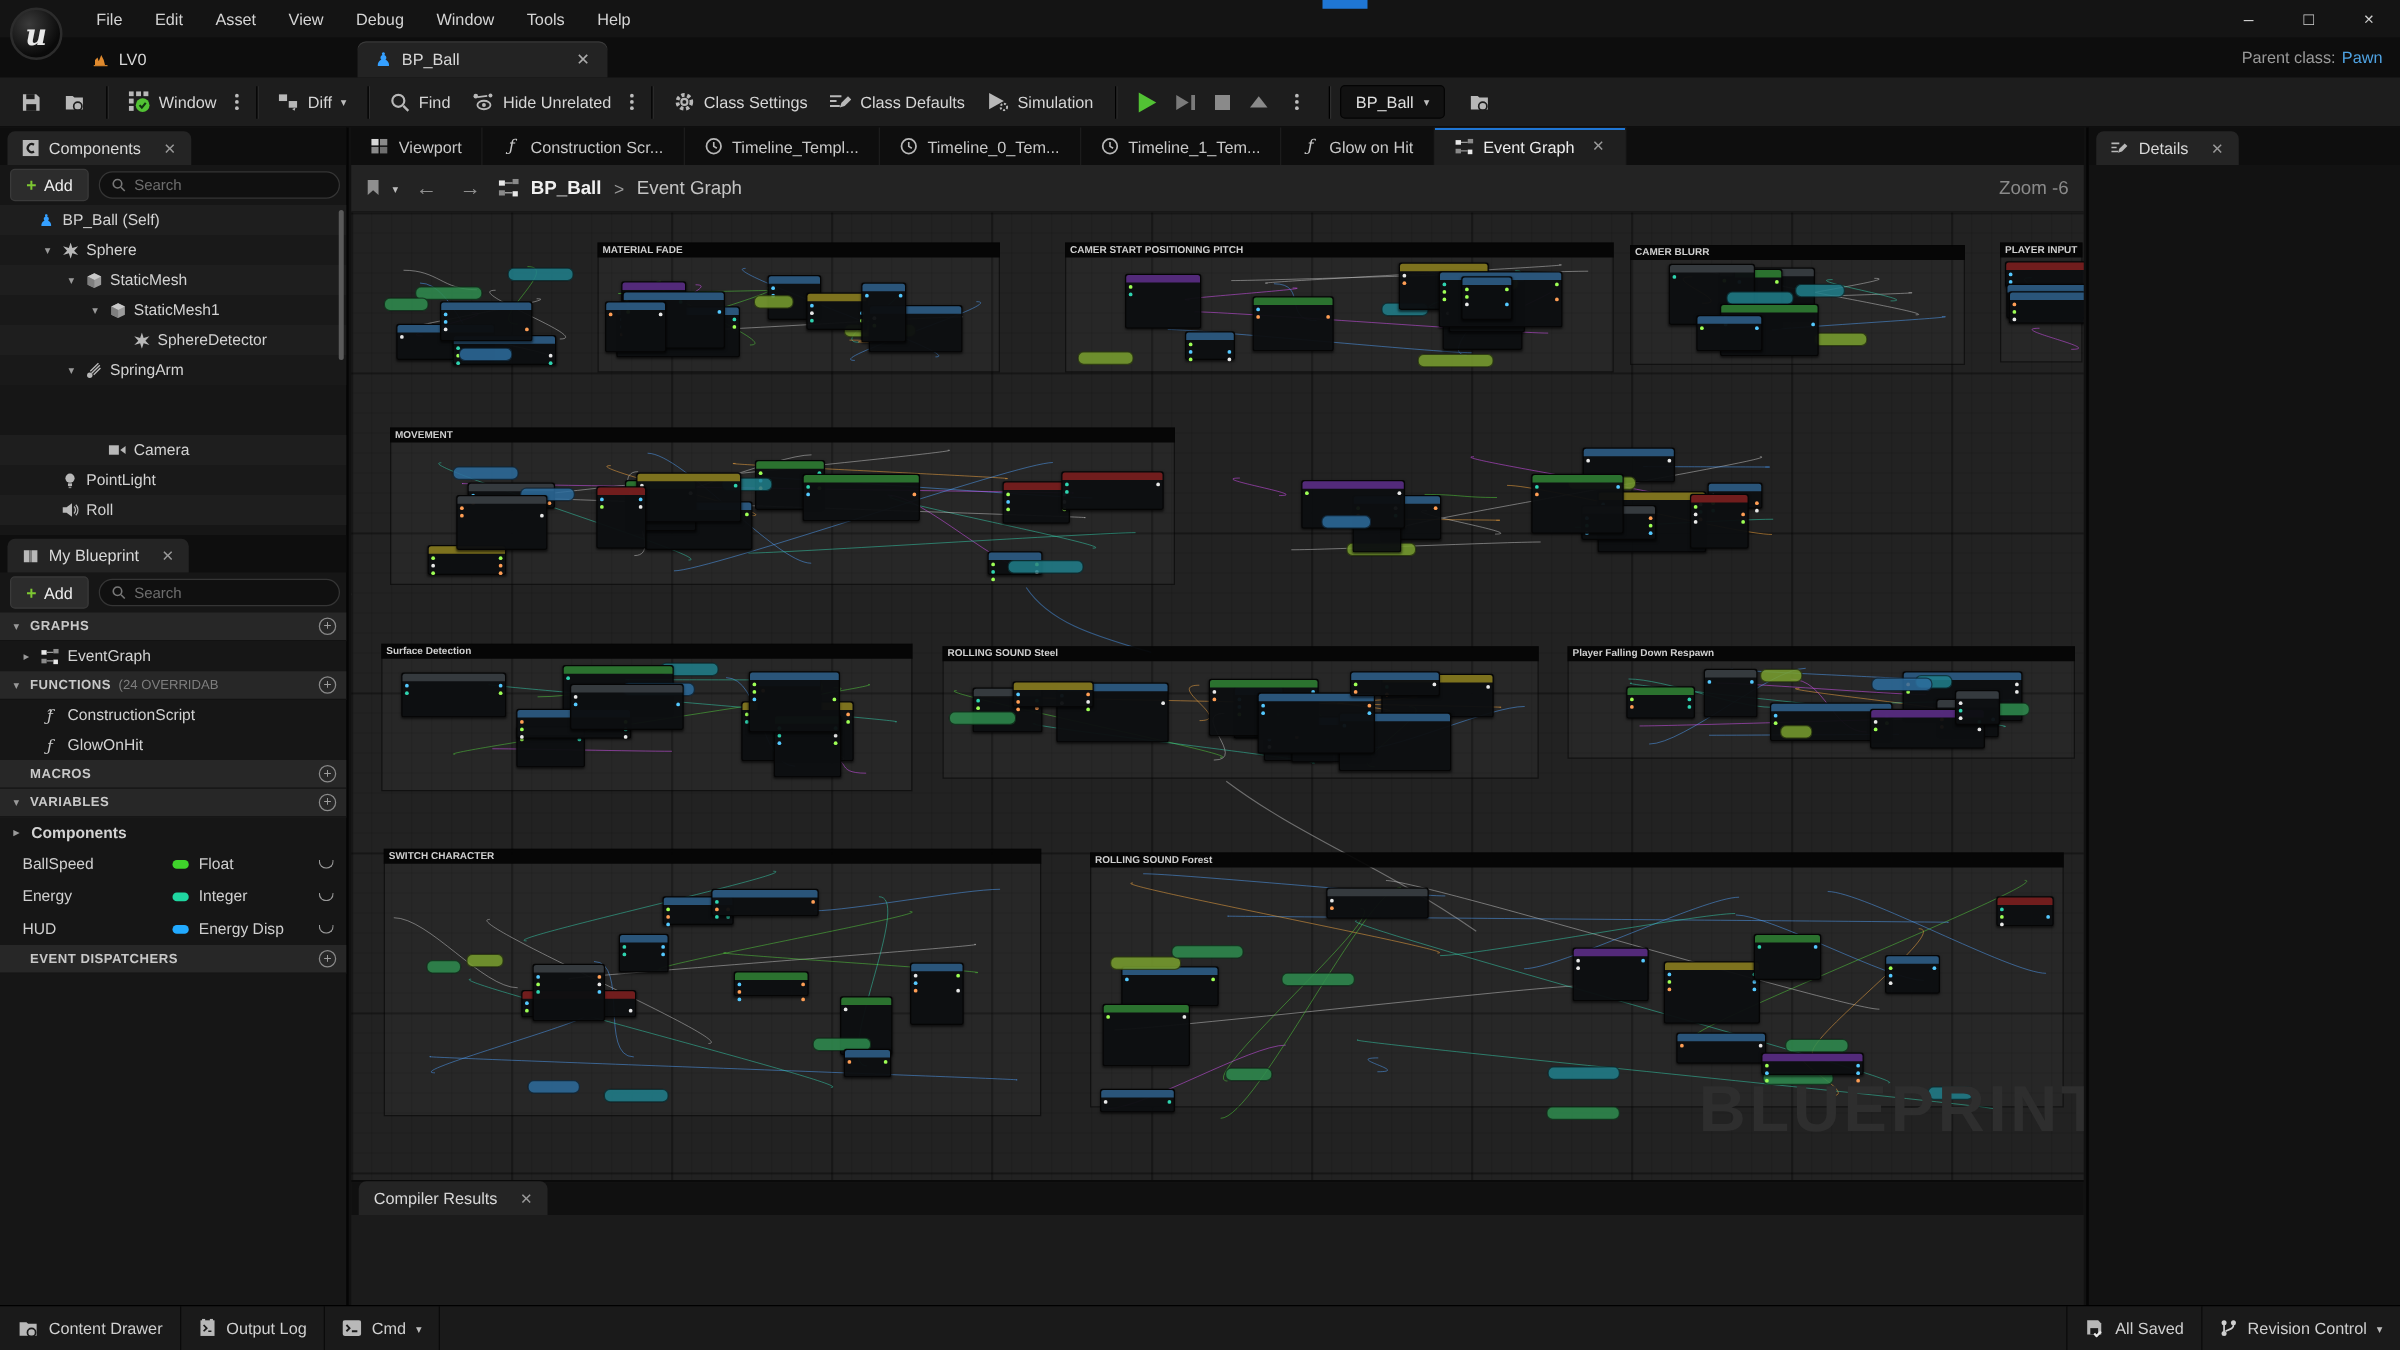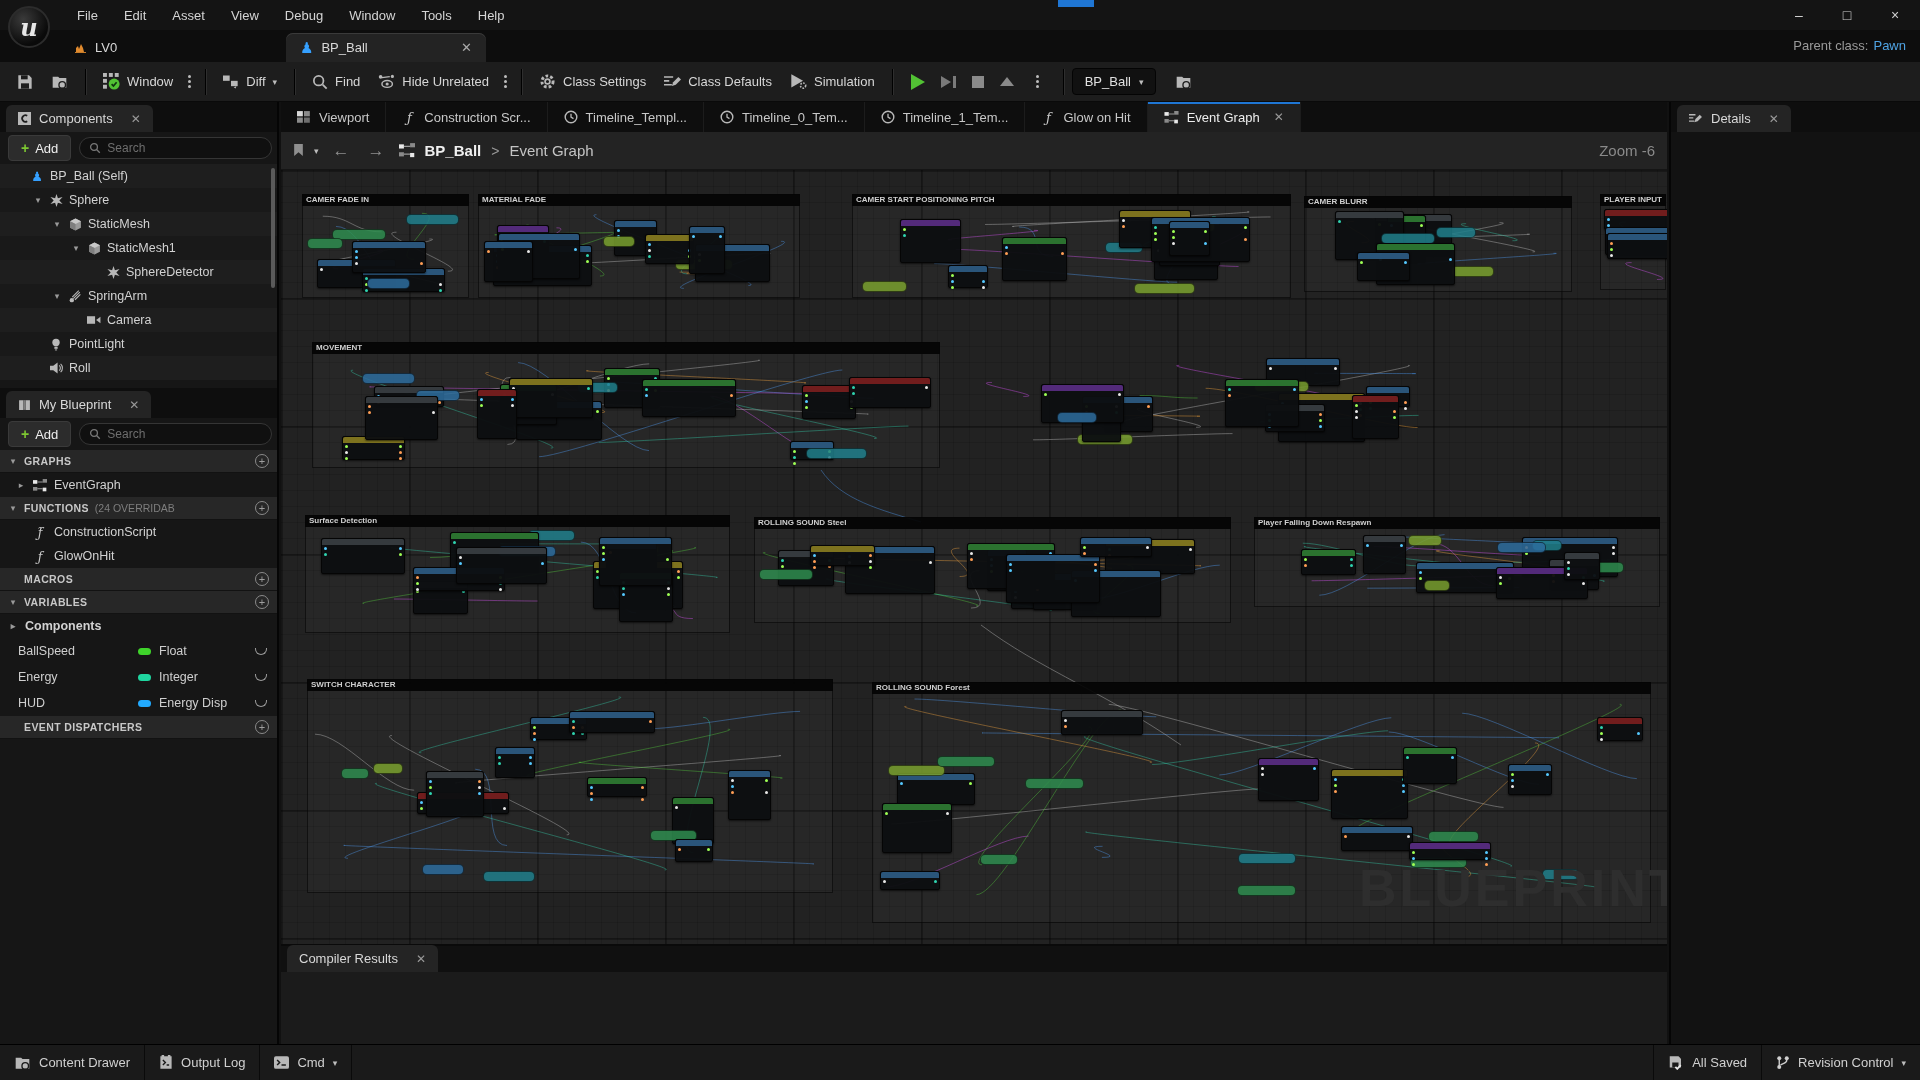--- a/index.html
+++ b/index.html
@@ -410,21 +410,21 @@
       <div class="tree-row" style="padding-left: 52px;">
         <span class="tw">▾</span>
         <span class="ticon">
           <svg width="13" height="13" viewBox="0 0 12 12">
             <circle cx="2.6" cy="9.4" r="2" fill="#b8b8b8"></circle>
             <path d="M4 8l6-6M5.5 9l5-5M3 6.5l6-6" stroke="#b8b8b8" stroke-width="1"></path>
           </svg>
         </span>
         <span>SpringArm</span>
       </div>
-      <div class="tree-row" style="padding-left: 71px;">
+      <div class="tree-row" style="padding-left: 71px; margin-top: 40px;">
         <span class="tw"></span>
         <span class="ticon">
           <svg width="14" height="12" viewBox="0 0 13 10">
             <rect x="0" y="1.5" width="7.5" height="7" fill="#b8b8b8"></rect>
             <path d="M8.5 5 12.5 2v6z" fill="#b8b8b8"></path>
           </svg>
         </span>
         <span>Camera</span>
       </div>
       <div class="tree-row" style="padding-left: 33px;">
@@ -770,23 +770,20 @@
         <path d="M1181.1738479118794 543.2112874332815 C 1209.1738479118794 543.2112874332815, 1327.850850728806 608.6389267668128, 1355.850850728806 608.6389267668128" stroke="#4ea1ff" stroke-width="0.8" fill="none" opacity="0.5"></path>
         <path d="M1229.6040563459974 696.2736067967489 C 1257.6040563459974 696.2736067967489, 776.417646893533 566.6040928345174, 804.417646893533 566.6040928345174" stroke="#2fd4b0" stroke-width="0.8" fill="none" opacity="0.5"></path>
         <path d="M820.909778179368 687.3960054153576 C 848.909778179368 687.3960054153576, 793.5877830102108 676.3150903154165, 821.5877830102108 676.3150903154165" stroke="#4ea1ff" stroke-width="0.8" fill="none" opacity="0.5"></path>
         <path d="M605.7247631635983 716.8350523151457 C 633.7247631635983 716.8350523151457, 719.6231603885535 666.0924481758848, 747.6231603885535 666.0924481758848" stroke="#e052ff" stroke-width="0.8" fill="none" opacity="0.5"></path>
         <path d="M871.0924839391373 594.4830953981727 C 899.0924839391373 594.4830953981727, 1079.1050278311595 560.7983515933156, 1107.1050278311595 560.7983515933156" stroke="#2fd4b0" stroke-width="0.8" fill="none" opacity="0.5"></path>
         <path d="M1253.9681944285985 572.978394289501 C 1281.9681944285985 572.978394289501, 1144.6981718810275 674.297405471094, 1172.6981718810275 674.297405471094" stroke="#ffab3d" stroke-width="0.8" fill="none" opacity="0.5"></path>
         <path d="M695.5231778933667 724.6444524982944 C 723.5231778933667 724.6444524982944, 811.7684459756128 539.923071985133, 839.7684459756128 539.923071985133" stroke="#52d439" stroke-width="0.8" fill="none" opacity="0.5"></path>
         <path d="M700 455 C 760 500, 820 520, 900 575" stroke="#c9c9c9" stroke-width="0.9" fill="none" opacity="0.45"></path>
         <path d="M540 300 C 560 330, 600 340, 640 352" stroke="#4ea1ff" stroke-width="0.9" fill="none" opacity="0.45"></path>
       </svg>
-    <div class="comment" style="left: 21px; top: 24px; width: 167px; height: 104px;">
-        <div class="comment-head">CAMER FADE IN</div>
-      </div>
       <div class="pillnode" style="left: 79.1414px; top: 110.465px; width: 48.7669px; background: rgb(32, 128, 140);"></div>
       <div class="bnode" style="left: 36.4432px; top: 89.0459px; width: 78.4025px; height: 29.403px;">
         <div class="nh" style="background: rgb(45, 93, 134);"></div>
         <span class="pin" style="left: 2px; top: 8px; background: rgb(232, 232, 232);"></span>
         <span class="pin" style="right: 2px; top: 8px; background: rgb(158, 255, 85);"></span>
       </div>
       <div class="pillnode" style="left: 51.1932px; top: 58.5944px; width: 53.5761px; background: rgb(47, 141, 79);"></div>
       <div class="bnode" style="left: 80.6592px; top: 98.3433px; width: 83.283px; height: 23.4786px;">
         <div class="nh" style="background: rgb(45, 93, 134);"></div>
         <span class="pin" style="left: 2px; top: 8px; background: rgb(47, 212, 176);"></span>
@@ -1374,21 +1371,21 @@
         <span class="pin" style="right: 2px; top: 14px; background: rgb(232, 232, 232);"></span>
         <span class="pin" style="left: 2px; top: 20px; background: rgb(47, 212, 176);"></span>
         <span class="pin" style="right: 2px; top: 20px; background: rgb(85, 201, 255);"></span>
       </div>
       <div class="bnode" style="left: 394.345px; top: 668.621px; width: 37.4264px; height: 23.3079px;">
         <div class="nh" style="background: rgb(45, 93, 134);"></div>
         <span class="pin" style="left: 2px; top: 8px; background: rgb(255, 158, 85);"></span>
         <span class="pin" style="right: 2px; top: 8px; background: rgb(158, 255, 85);"></span>
       </div>
       <div class="pillnode" style="left: 92.2421px; top: 593.207px; width: 29.7731px; background: rgb(122, 160, 47);"></div>
-      <div class="comment" style="left: 591px; top: 512px; width: 779px; height: 241px;">
+      <div class="comment" style="left: 591px; top: 512px; width: 779px; height: 204px;">
         <div class="comment-head">ROLLING SOUND Forest</div>
       </div>
       <div class="bnode" style="left: 1059.7px; top: 655.653px; width: 72.2018px; height: 25.2202px;">
         <div class="nh" style="background: rgb(45, 93, 134);"></div>
         <span class="pin" style="left: 2px; top: 8px; background: rgb(255, 158, 85);"></span>
         <span class="pin" style="right: 2px; top: 8px; background: rgb(232, 232, 232);"></span>
       </div>
       <div class="bnode" style="left: 1316.16px; top: 546.882px; width: 45.6249px; height: 24.329px;">
         <div class="nh" style="background: rgb(124, 31, 31);"></div>
         <span class="pin" style="left: 2px; top: 8px; background: rgb(47, 212, 176);"></span>

